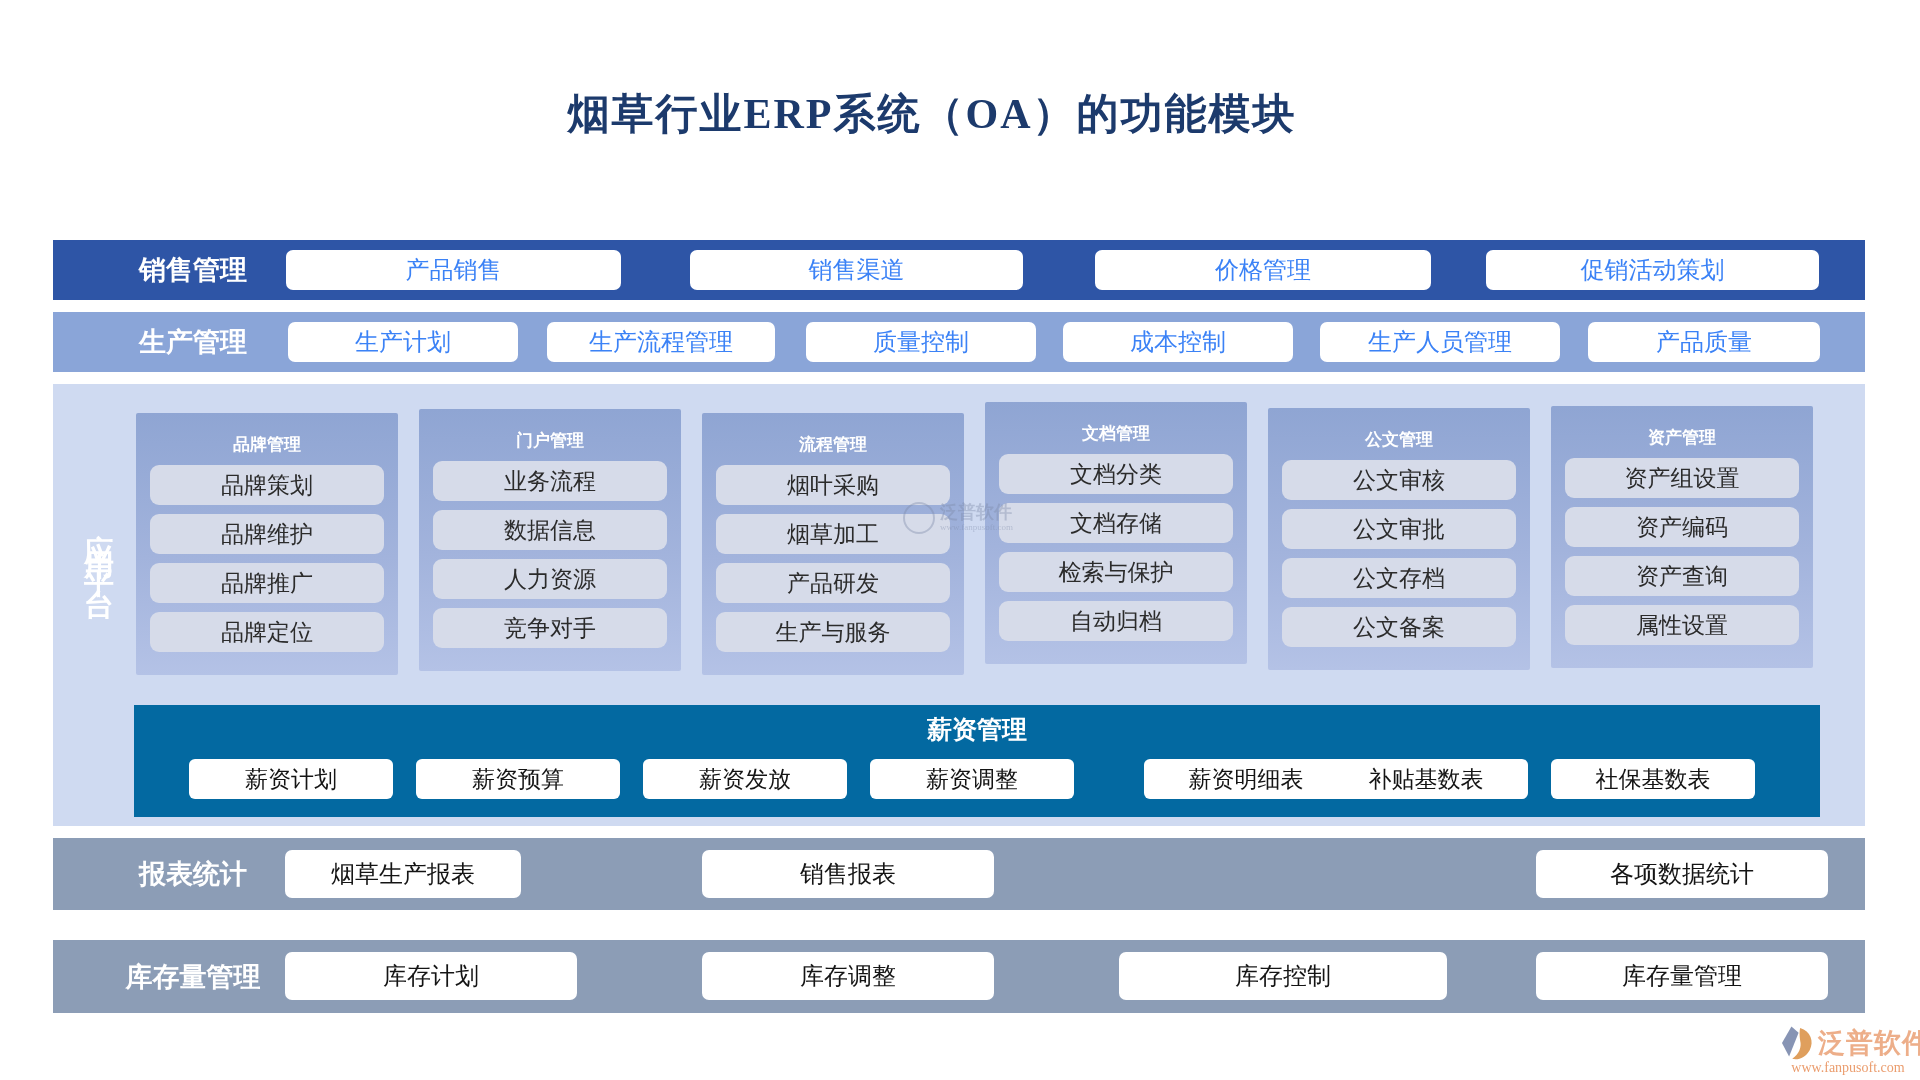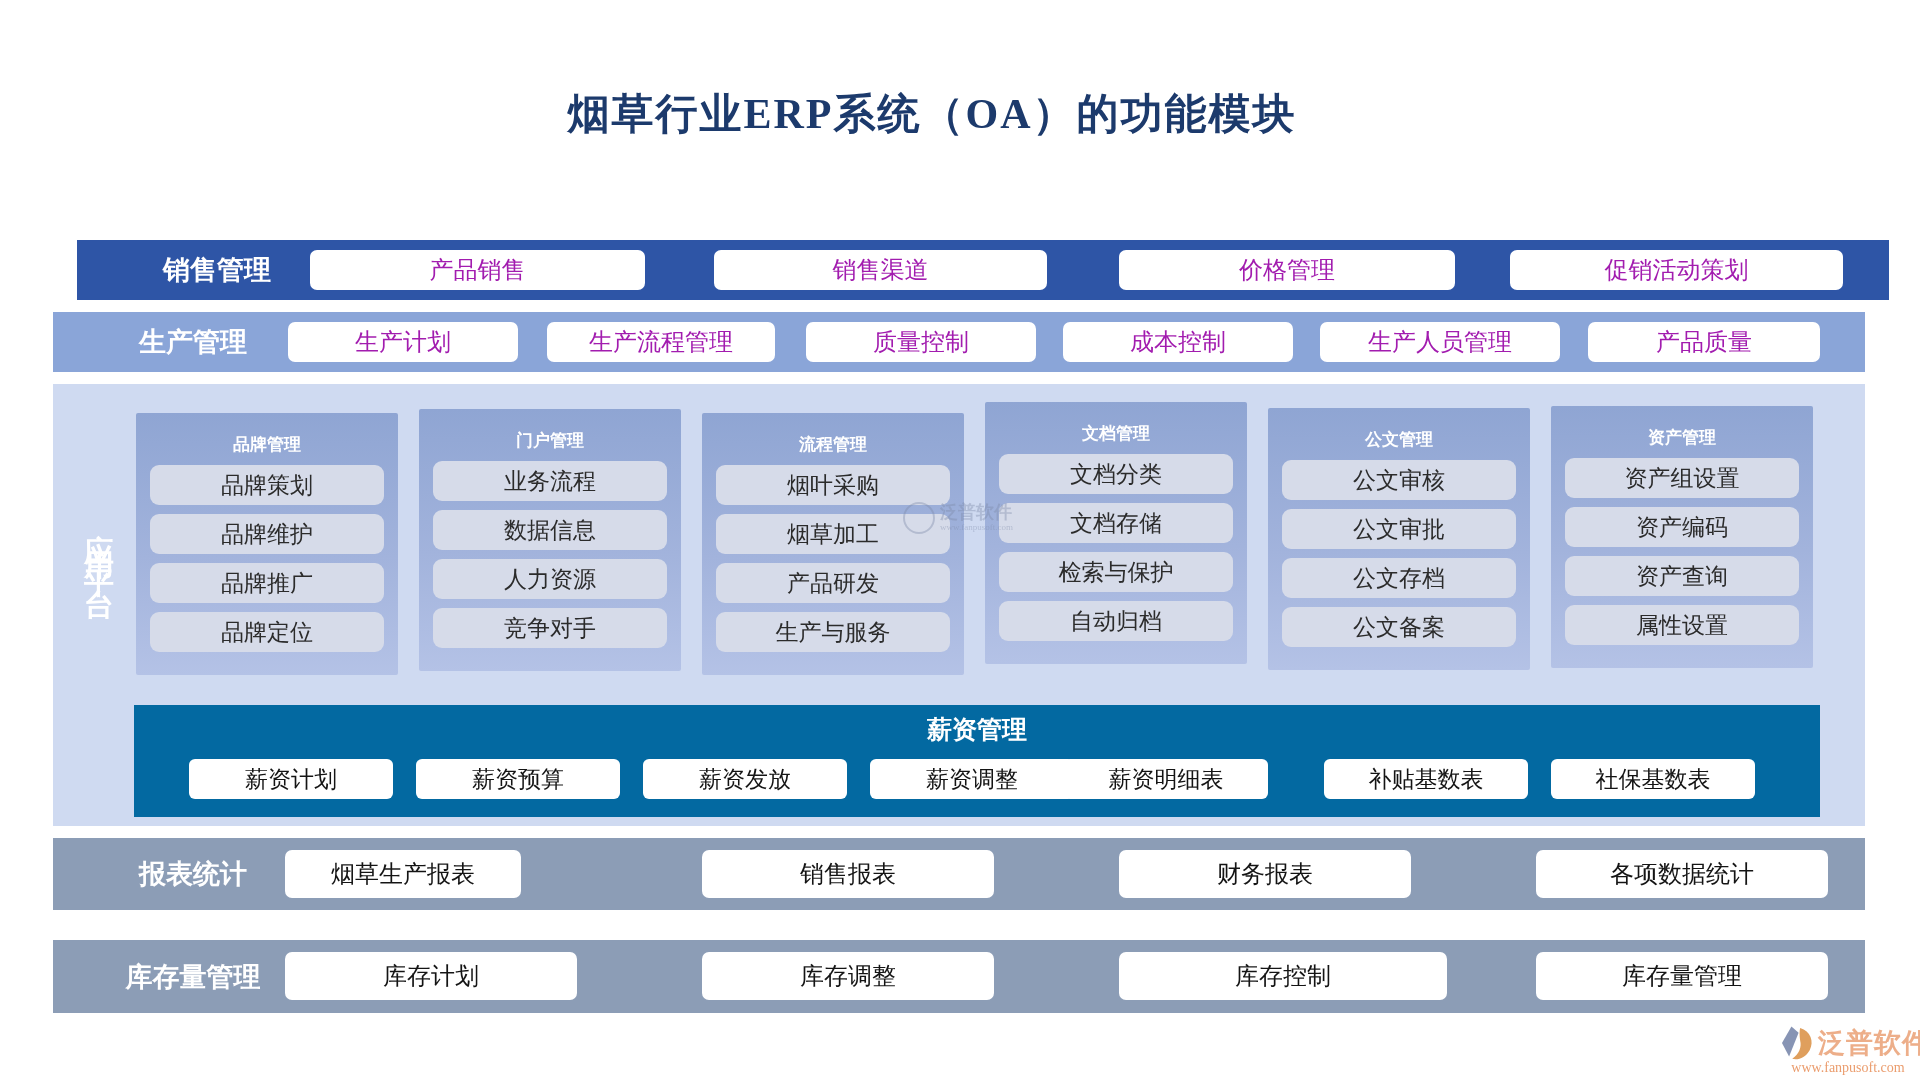--- a/index.html
+++ b/index.html
@@ -1,28 +1,28 @@
 <!DOCTYPE html>
 <html><head>
 <meta charset="utf-8">
 <style>
   html,body{margin:0;padding:0;background:#fff;}
   .canvas{position:relative;width:1920px;height:1080px;background:#ffffff;overflow:hidden;
           font-family:"Liberation Serif","DejaVu Serif",serif;}
   .title{position:absolute;left:0;top:86px;width:1864px;margin:0;text-align:center;
          font-size:42px;font-weight:bold;color:#1c3a6c;letter-spacing:2px;}
   .band{position:absolute;left:53px;width:1812px;}
-  .band-sales{top:240px;height:60px;background:#2e55a6;margin-left:24px;}
+  .band-sales{top:240px;height:60px;background:#2e55a6;}
   .band-prod{top:312px;height:60px;background:#8aa5d8;}
   .band-reports{top:838px;height:72px;background:#8c9db6;}
   .band-inv{top:940px;height:73px;background:#8c9db6;}
   .band-label{position:absolute;left:40px;top:0;height:100%;width:200px;display:flex;
               align-items:center;justify-content:center;color:#fff;font-size:27px;font-weight:bold;}
   .wbtn{position:absolute;top:10px;height:40px;background:#ffffff;border-radius:7px;
-        display:flex;align-items:center;justify-content:center;font-size:24px;color:#a21caf;cursor:pointer;}
+        display:flex;align-items:center;justify-content:center;font-size:24px;color:#3b82f6;cursor:pointer;}
   .wbtn2{position:absolute;top:12px;height:48px;background:#ffffff;border-radius:7px;
         display:flex;align-items:center;justify-content:center;font-size:24px;color:#141414;cursor:pointer;}
   .main{position:absolute;left:53px;top:384px;width:1812px;height:442px;background:#cfdaf1;}
   .vlabel{position:absolute;left:20px;top:126px;width:46px;height:250px;
           writing-mode:vertical-rl;text-orientation:upright;letter-spacing:18px;
           color:#fff;font-size:30px;font-weight:bold;text-align:left;}
   .panel{position:absolute;width:262px;height:262px;border-radius:2px;
          background:linear-gradient(180deg,#8fa5d3 0%,#a2b3dc 55%,#b4c2e6 100%);}
   .panel-title{height:44px;line-height:48px;text-align:center;color:#fff;font-size:17px;
                font-weight:bold;margin-top:8px;}
@@ -119,39 +119,38 @@
       <div class="pitem">资产查询</div>
       <div class="pitem">属性设置</div>
     </div>
 
     <div class="salary">
       <div class="salary-title">薪资管理</div>
       <div class="sbtn" style="left:55px">薪资计划</div>
       <div class="sbtn" style="left:282px">薪资预算</div>
       <div class="sbtn" style="left:509px">薪资发放</div>
       <div class="sbtn" style="left:736px">薪资调整</div>
-      <div class="sbtn" style="left:930px">薪资明细表</div>
+      <div class="sbtn" style="left:1010px">薪资明细表</div>
       <div class="sbtn" style="left:1190px">补贴基数表</div>
       <div class="sbtn" style="left:1417px">社保基数表</div>
     </div>
   </div>
 
   <div class="watermark">
     <div class="wm-circle"></div>
     <div class="wm-text">
       <span class="wm-name">泛普软件</span>
       <span class="wm-url">www.fanpusoft.com</span>
     </div>
   </div>
 
   <div class="band band-reports">
     <div class="band-label">报表统计</div>
     <div class="wbtn2" style="left:232px;width:236px">烟草生产报表</div>
     <div class="wbtn2" style="left:649px;width:292px">销售报表</div>
-    <div class="wbtn2" style="left:1066px;width:292px">财务报表</div>
     <div class="wbtn2" style="left:1483px;width:292px">各项数据统计</div>
   </div>
 
   <div class="band band-inv">
     <div class="band-label">库存量管理</div>
     <div class="wbtn2" style="left:232px;width:292px">库存计划</div>
     <div class="wbtn2" style="left:649px;width:292px">库存调整</div>
     <div class="wbtn2" style="left:1066px;width:328px">库存控制</div>
     <div class="wbtn2" style="left:1483px;width:292px">库存量管理</div>
   </div>

